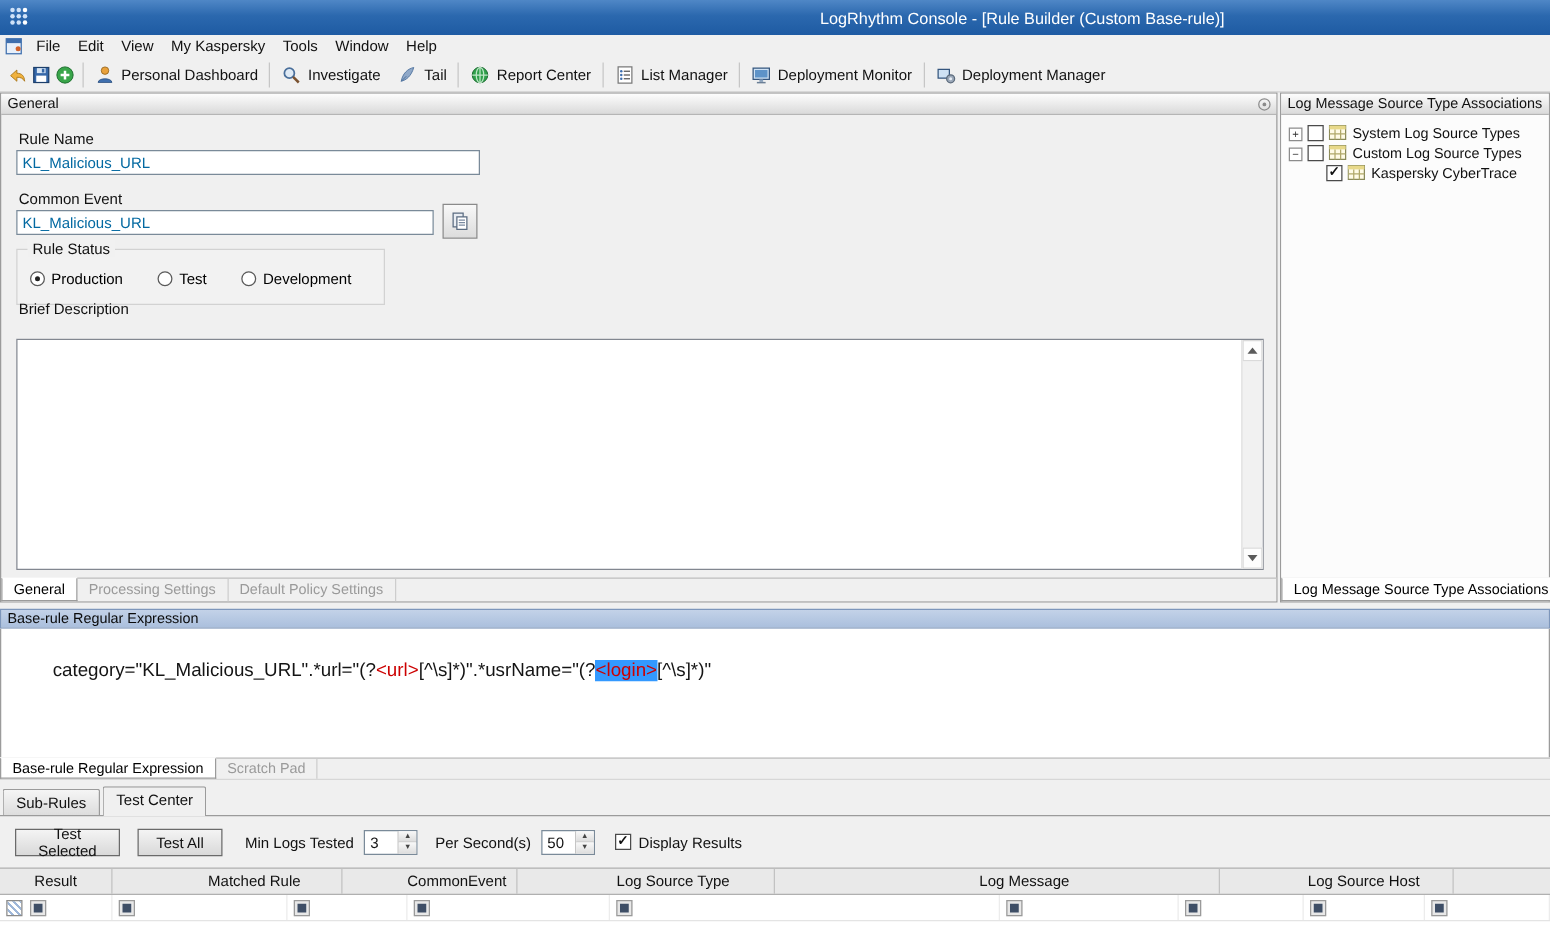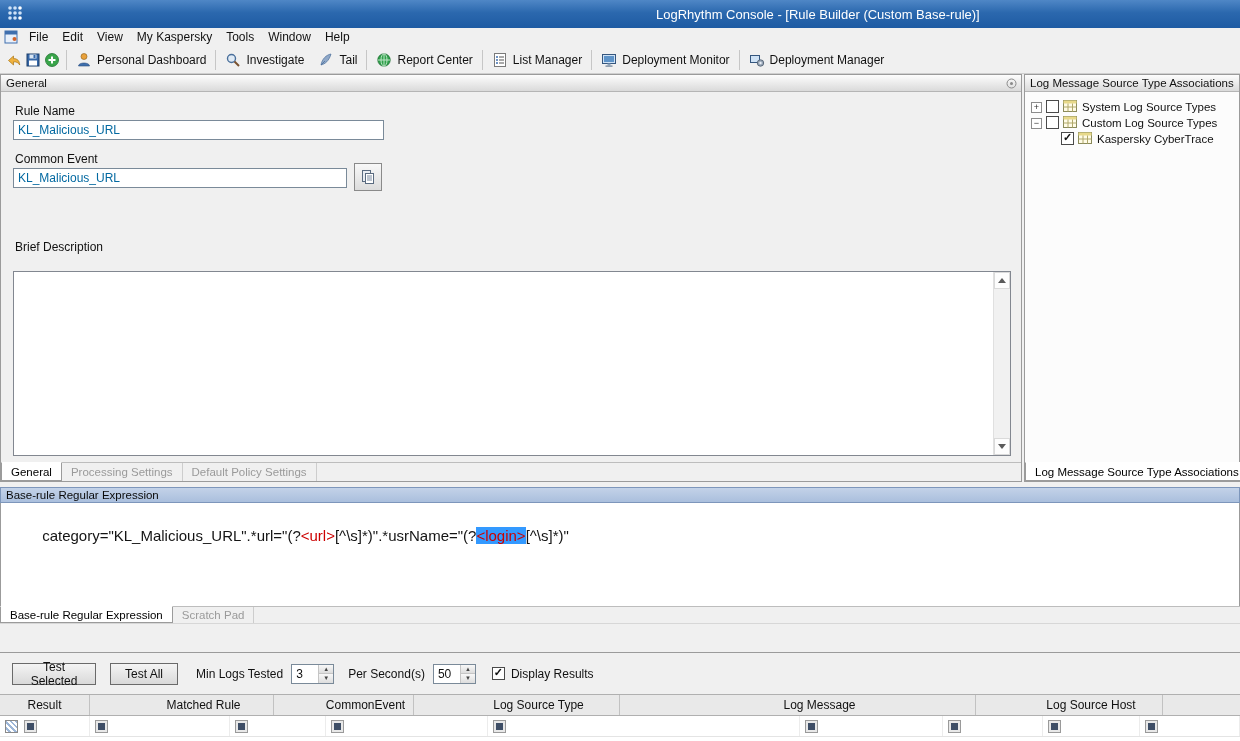--- a/index.html
+++ b/index.html
@@ -285,20 +285,37 @@
           <svg width="16" height="16" viewBox="0 0 16 16">
               <rect x="2.5" y="1.5" width="8" height="11" fill="#e9edf3" stroke="#5a6b80"></rect>
               <rect x="5.5" y="4.5" width="8" height="10" fill="#fff" stroke="#5a6b80"></rect>
               <line x1="7" y1="7" x2="12" y2="7" stroke="#7a8aa0"></line>
               <line x1="7" y1="9" x2="12" y2="9" stroke="#7a8aa0"></line>
               <line x1="7" y1="11" x2="12" y2="11" stroke="#7a8aa0"></line>
             </svg>
         </span>
       </span>
 
+      <div class="groupbox" style="left:12px; top:107px; width:295px; height:45px;">
+        <span class="gb-label">Rule Status</span>
+        <div class="radio-row">
+          <span class="radio-opt">
+            <span class="radio sel"></span>
+            <span>Production</span>
+          </span>
+          <span class="radio-opt">
+            <span class="radio"></span>
+            <span>Test</span>
+          </span>
+          <span class="radio-opt">
+            <span class="radio"></span>
+            <span>Development</span>
+          </span>
+        </div>
+      </div>
 
       <span class="fld-label" style="left:14px; top:148px;">Brief Description</span>
       <div class="desc-area" style="left:12px; top:179px; width:998px; height:185px;">
         <span></span>
         <div class="vscroll">
           <span class="vs-btn up">
               <span class="tri-up"></span>
             </span>
           <span class="vs-btn down">
               <span class="tri-down"></span>
@@ -369,20 +386,24 @@
     <span>Base-rule Regular Expression</span>
   </div>
   <div class="regex-body">
     <span><span>category="KL_Malicious_URL".*url="(?</span><span class="rx-red">&lt;url&gt;</span><span>[^\s]*)".*usrName="(?</span><span class="rx-sel">&lt;login&gt;</span><span>[^\s]*)"</span></span>
   </div>
   <div class="regex-tabs">
     <span class="btab active">Base-rule Regular Expression</span>
     <span class="btab">Scratch Pad</span>
   </div>
 
+  <div class="tc-tabs">
+    <span class="ttab">Sub-Rules</span>
+    <span class="ttab active">Test Center</span>
+  </div>
 
   <div class="tc-panel">
     <div class="tc-toolbar">
       <button class="btn" style="margin-left:12px; width:84px;">Test Selected</button>
       <button class="btn" style="margin-left:14px; width:68px;">Test All</button>
       <span style="margin-left:18px;">Min Logs Tested</span>
       <span class="spin" style="margin-left:8px;">
         <span class="val">3</span>
         <span class="arrows">
             <span class="sp">▲</span>

